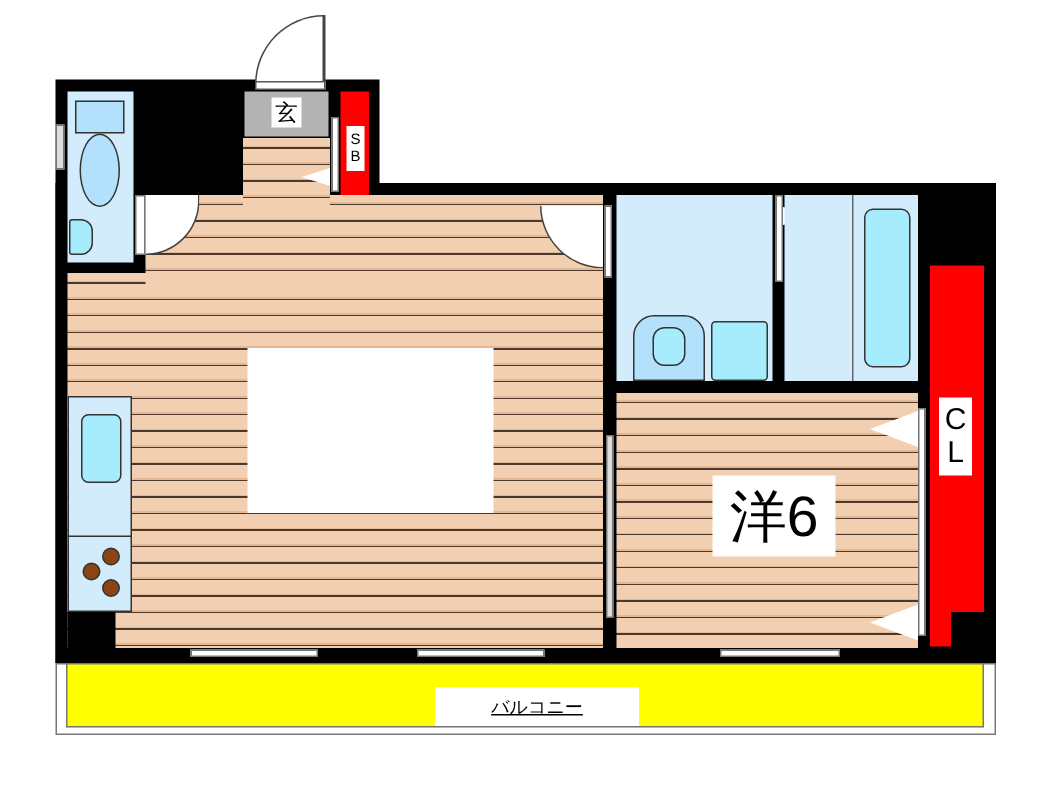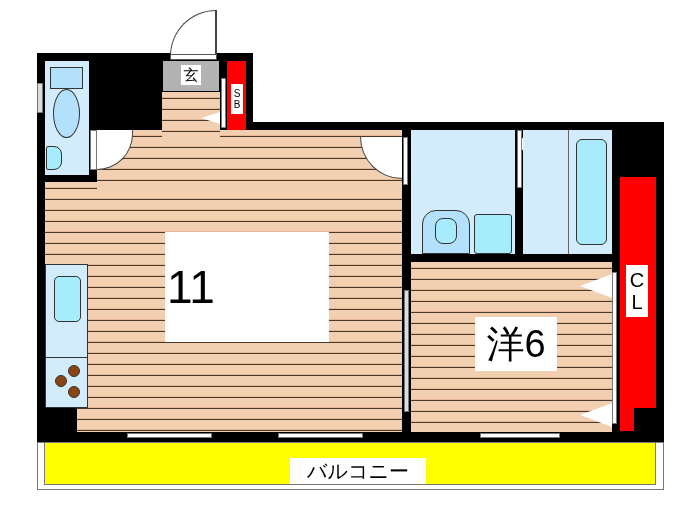--- a/index.html
+++ b/index.html
@@ -53,21 +53,20 @@
 
 <div class="abs wet" style="left:45px;top:264px;width:43px;height:144px;border:1px solid #333;"></div>
 <div class="abs fixture" style="left:54px;top:276px;width:27px;height:46px;border-radius:5px;"></div>
 <div class="abs" style="left:45px;top:357px;width:43px;height:1px;background:#333;"></div>
 <div class="abs" style="left:68px;top:365px;width:12px;height:12px;border-radius:50%;background:#8b4513;border:1px solid #333;"></div>
 <div class="abs" style="left:55px;top:375px;width:12px;height:12px;border-radius:50%;background:#8b4513;border:1px solid #333;"></div>
 <div class="abs" style="left:68px;top:386px;width:12px;height:12px;border-radius:50%;background:#8b4513;border:1px solid #333;"></div>
 <div class="abs wall" style="left:45px;top:408px;width:32px;height:24px;"></div>
 
 <div class="abs label" style="left:165px;top:232px;width:164px;height:110px;flex-direction:column;align-items:flex-start;padding-left:2px;font-size:46px;line-height:52px;">
-  <span>11</span>
 </div>
 
 <div class="abs wet" style="left:411px;top:130px;width:104px;height:124px;"></div>
 <div class="abs fixture" style="left:422px;top:210px;width:48px;height:44px;border-radius:14px 14px 0 0;background:#b3e0fb;"></div>
 <div class="abs fixture" style="left:435px;top:218px;width:22px;height:26px;border-radius:8px;"></div>
 <div class="abs fixture" style="left:474px;top:214px;width:38px;height:40px;border-radius:3px;"></div>
 <div class="abs" style="left:517px;top:130px;width:5px;height:58px;background:#fff;border:1px solid #777;"></div>
 <div class="abs" style="left:522px;top:138px;width:0;height:0;border-top:6px solid transparent;border-bottom:6px solid transparent;border-left:24px solid #fff;"></div>
 
 <div class="abs wet" style="left:523px;top:130px;width:45px;height:124px;"></div>
@@ -87,13 +86,13 @@
   <span>C</span>
   <span>L</span>
 </div>
 
 <div class="abs window" style="left:127px;top:433px;width:85px;"></div>
 <div class="abs window" style="left:278px;top:433px;width:85px;"></div>
 <div class="abs window" style="left:480px;top:433px;width:80px;"></div>
 
 <div class="abs" style="left:37px;top:442px;width:627px;height:48px;background:#fff;border:1px solid #777;"></div>
 <div class="abs" style="left:44px;top:442px;width:612px;height:43px;background:#ffff00;border:1px solid #777;"></div>
-<div class="abs label" style="left:290px;top:458px;width:136px;height:26px;font-size:20px;">バルコニー</div>
+<div class="abs label" style="left:290px;top:458px;width:136px;height:26px;font-size:12px;text-decoration:underline;">バルコニー</div>
 
 </body></html>

